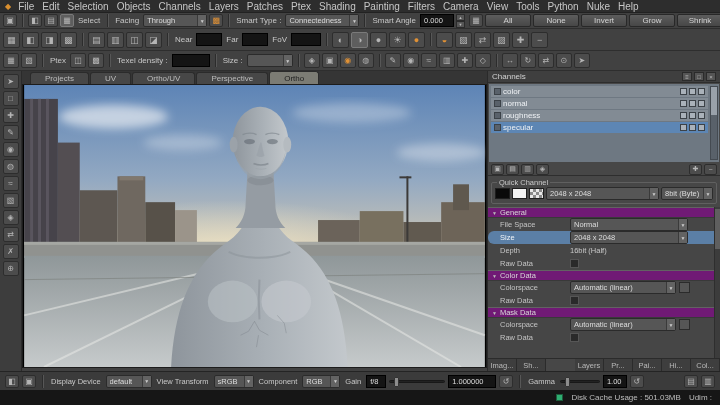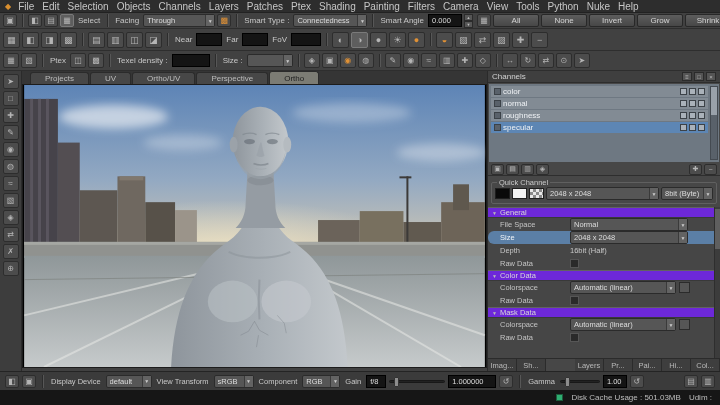--- a/index.html
+++ b/index.html
@@ -55,21 +55,21 @@
 .chtools .icon{width:13px;height:11px;font-size:7px;}
 .qc{margin:6px 3px 3px;border:1px solid #606060;border-radius:2px;position:relative;padding:4px 3px 3px;display:flex;align-items:center;gap:2px;flex:0 0 auto;}
 .qc .qlabel{position:absolute;top:-5px;left:5px;background:#474747;padding:0 2px;font-size:7.5px;color:#c9c9c9;}
 .csw{width:15px;height:11px;border:1px solid #1e1e1e;flex:0 0 auto;}
 .csw.black{background:#0a0a0a;}
 .csw.white{background:#f2f2f2;}
 .csw.checker{background-image:linear-gradient(45deg,#8a8a8a 25%,transparent 25%,transparent 75%,#8a8a8a 75%),linear-gradient(45deg,#8a8a8a 25%,#e8e8e8 25%,#e8e8e8 75%,#8a8a8a 75%);background-size:6px 6px;background-position:0 0,3px 3px;background-color:#e8e8e8;}
 .props{flex:1;background:#464646;position:relative;overflow:hidden;}
 .pscroll{position:absolute;right:0;top:0;bottom:0;width:6px;background:#3c3c3c;border-left:1px solid #2e2e2e;}
 .pscroll .thumb{position:absolute;left:0;top:2px;width:100%;height:40px;background:#5f5f5f;}
-.sechead{height:11px;background:#6d28d9;border-top:1px solid #626262;border-bottom:1px solid #393939;display:flex;align-items:center;padding:0 4px;gap:3px;color:#d8d8d8;font-size:7.5px;}
+.sechead{height:11px;background:#701a75;border-top:1px solid #626262;border-bottom:1px solid #393939;display:flex;align-items:center;padding:0 4px;gap:3px;color:#d8d8d8;font-size:7.5px;}
 .sechead .tri{font-size:5px;color:#bbb;}
 .prow{height:13px;display:flex;align-items:center;padding:0 10px 0 12px;gap:4px;}
 .prow.sel{background:#5b7fa6;border-radius:6px;}
 .prow .plabel{width:66px;color:#c4c4c4;font-size:7.5px;flex:0 0 66px;}
 .prow .pval{flex:1;display:flex;align-items:center;gap:3px;}
 .prow .ptext{color:#c9c9c9;font-size:7.5px;}
 .prow.sel .plabel,.prow.sel .ptext{color:#f0f4f8;}
 .cb{width:9px;height:9px;background:#2a2a2a;border:1px solid #565656;flex:0 0 auto;}
 .sqbtn{width:11px;height:11px;background:#565656;border:1px solid #2b2b2b;font-size:6px;color:#bbb;display:flex;align-items:center;justify-content:center;flex:0 0 auto;}
 .ddw{width:118px;}
@@ -112,21 +112,21 @@
 
   <div class="tbar tb1">
     <span class="icon">▣</span>
     <span class="vsep"></span>
     <span class="icon">◧</span>
     <span class="icon">▤</span>
     <span class="icon on">▦</span>
     <span class="lbl">Select</span>
     <span class="vsep"></span>
     <span class="lbl">Facing</span>
-    <span class="dd" style="width:72px">
+    <span class="dd" style="width:64px">
       <span class="txt">Through</span>
       <span class="arr">▼</span>
     </span>
     <span class="icon orange">▩</span>
     <span class="vsep"></span>
     <span class="lbl">Smart Type :</span>
     <span class="dd" style="width:74px">
       <span class="txt">Connectedness</span>
       <span class="arr">▼</span>
     </span>

